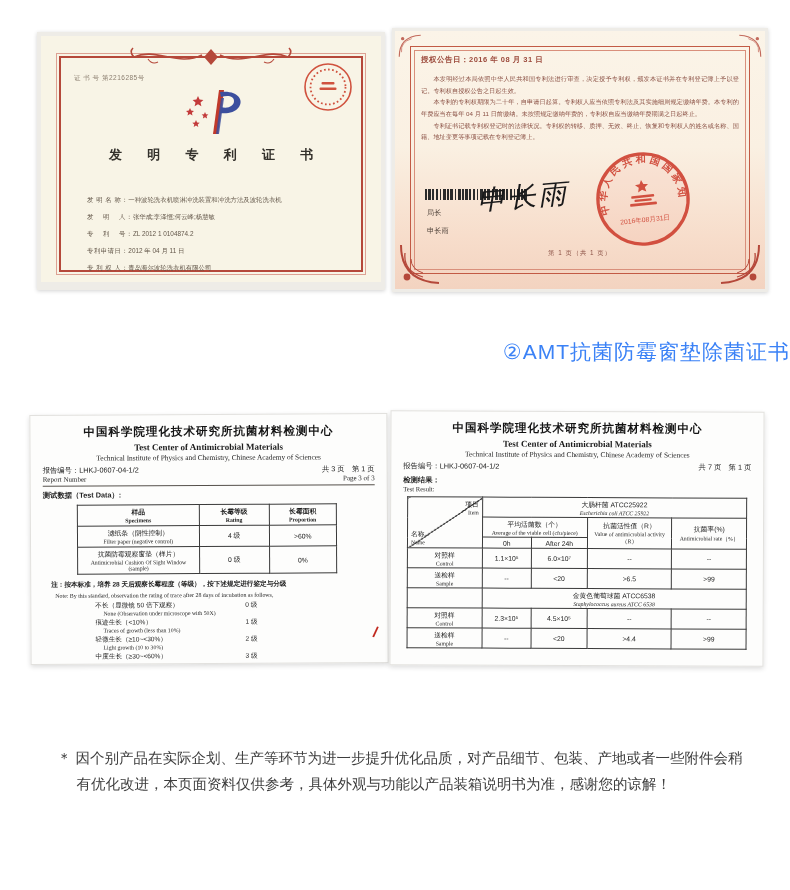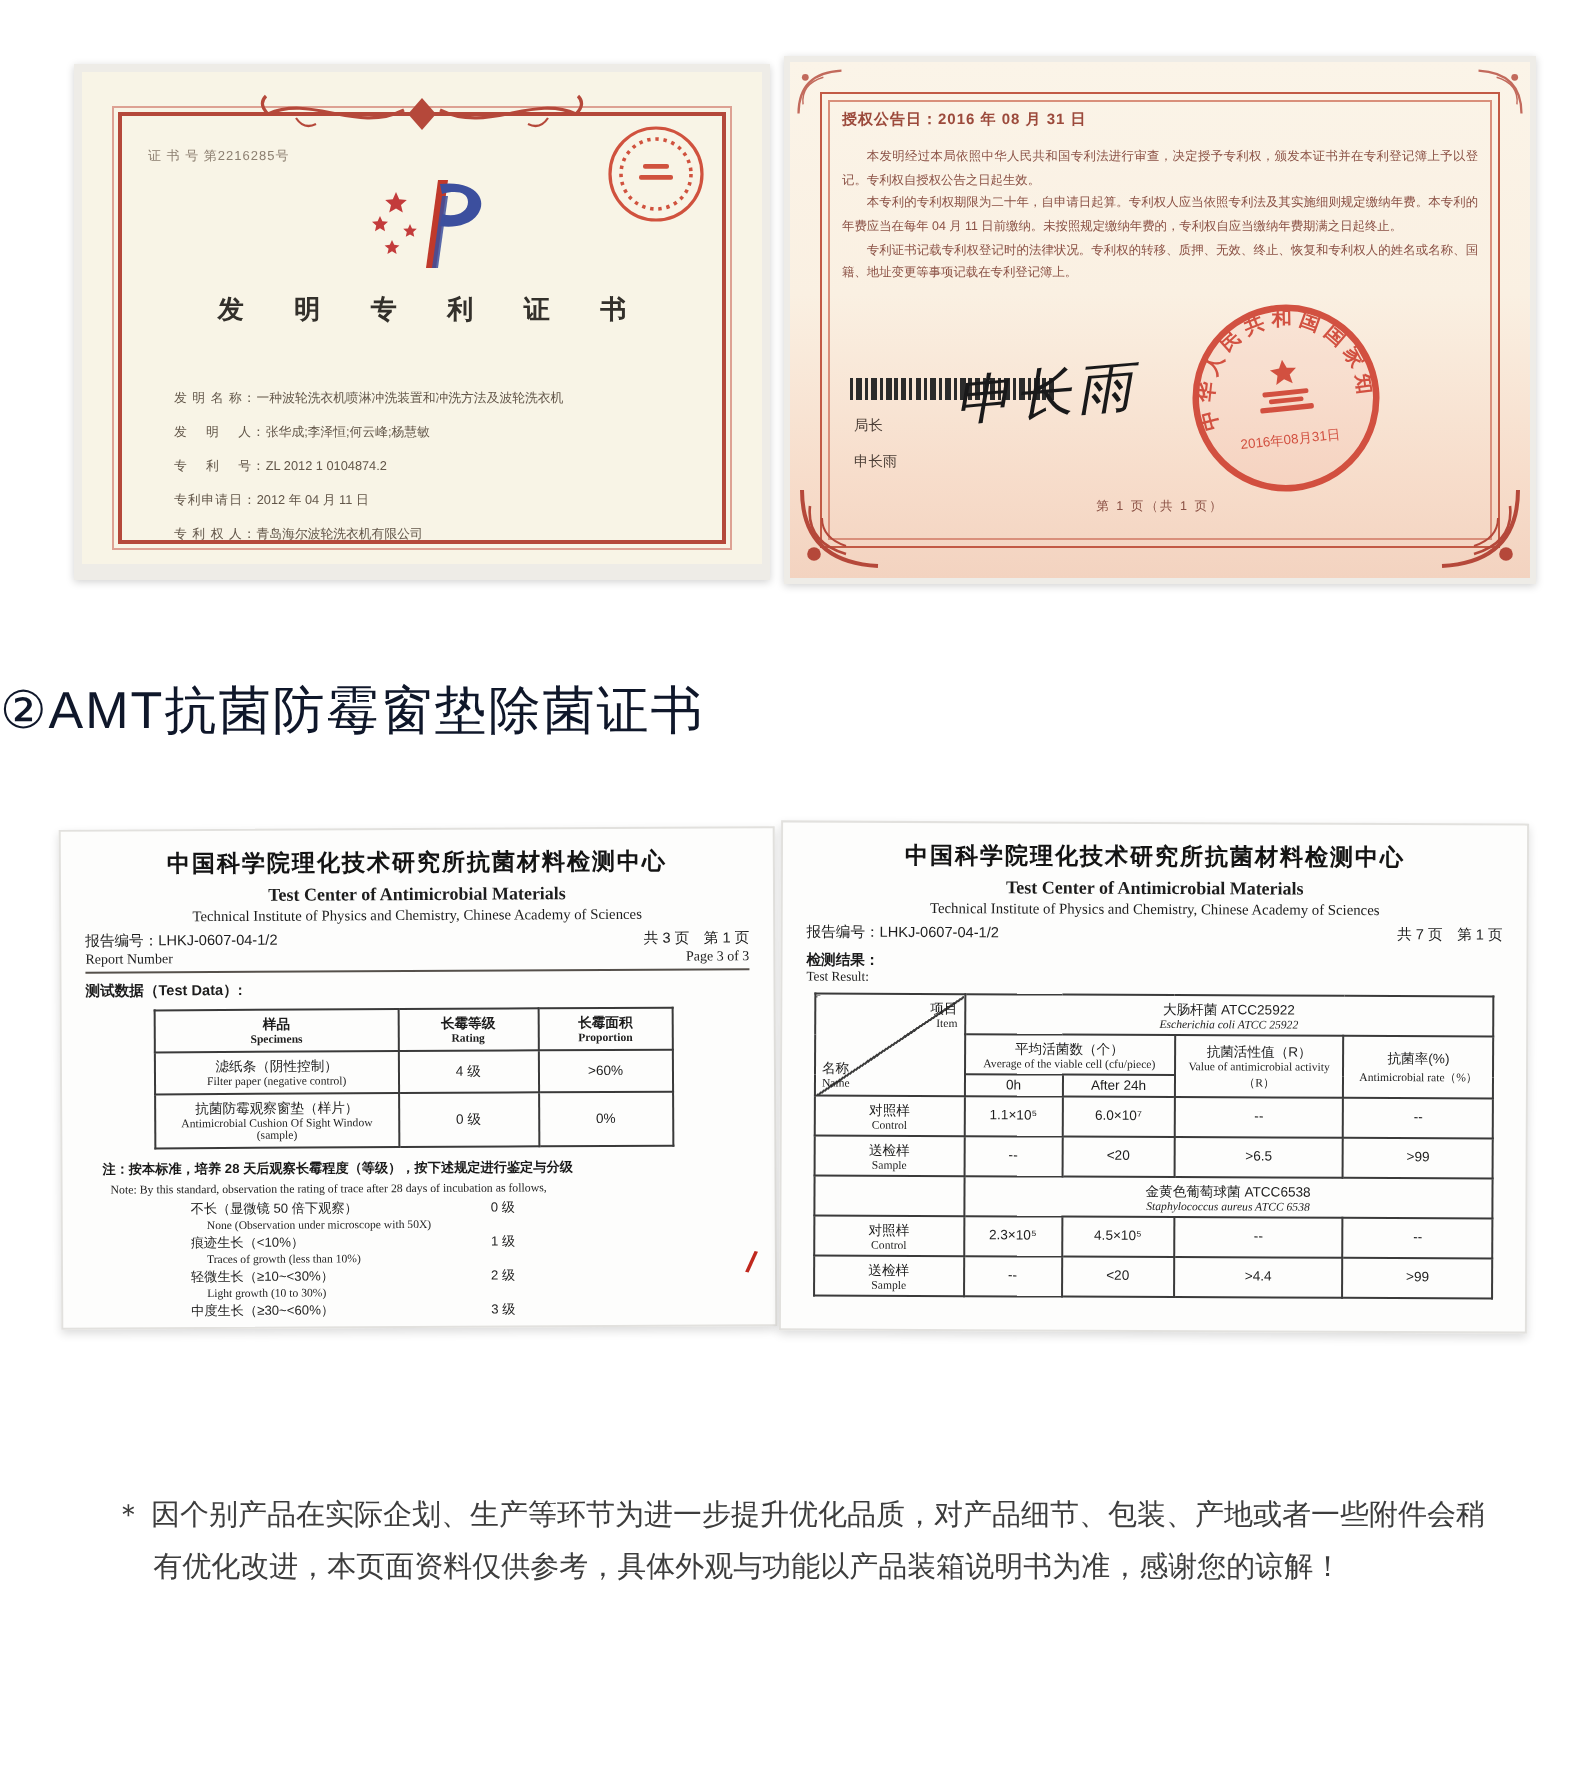--- a/index.html
+++ b/index.html
@@ -42,22 +42,22 @@
   .barcode { position:absolute; left:30px; top:158px; width:102px; height:11px;
              background:repeating-linear-gradient(90deg,#2b2b2b 0 1.6px,transparent 1.6px 3.2px,#2b2b2b 3.2px 6px,transparent 6px 7.4px); }
   .director { position:absolute; left:32px; top:160px; font-size:7.2px; color:#4d4038; line-height:2.5;margin-top:13px; }
   .signature { position:absolute; left:86px; top:146px; width:130px; height:52px;
                font-family:"Liberation Serif", serif; font-style:italic; font-size:27px; color:#19191a;
                transform:rotate(-5deg) scaleX(1.05); letter-spacing:2px; }
   .back-seal { position:absolute; left:200px; top:120px; width:96px; height:96px; transform:rotate(-6deg); opacity:.92; }
   .page-footer { position:absolute; left:0; right:0; top:218px; text-align:center; font-size:6.3px; color:#8a5044; letter-spacing:1px; }
 
   
-  .caption { position:absolute; left:0; right:0; top:338px; text-align:left;
-             font-size:26px; color:#0f172a; letter-spacing:1px; }
+  .caption { position:absolute; left:0; right:0; top:338px; text-align:right;
+             font-size:21px; color:#3b82f6; letter-spacing:1px; }
   .disclaimer { position:absolute; left:57px; top:746px; width:694px; font-size:14.5px; color:#3d3d3d;
                 line-height:1.78; text-indent:-1.35em; padding-left:1.35em; }
 
   
   .report { position:absolute; background:#fdfdfc; border:1px solid #e2e1de; box-shadow:0 2px 5px rgba(0,0,0,.14); color:#1d1d1d; }
   .report.left  { left:30px;  top:414px; width:358px; height:250px; transform:rotate(-.3deg); }
   .report.right { left:390px; top:411px; width:374px; height:255px; transform:rotate(.25deg); }
   .rep-head-cn { text-align:center; margin-top:9px; font-family:"Liberation Serif", serif; font-weight:bold;
                  font-size:11.5px; letter-spacing:1px; color:#141414; }
   .rep-head-en { text-align:center; margin-top:3px; font-family:"Liberation Serif", serif; font-weight:bold; font-size:9px; }

